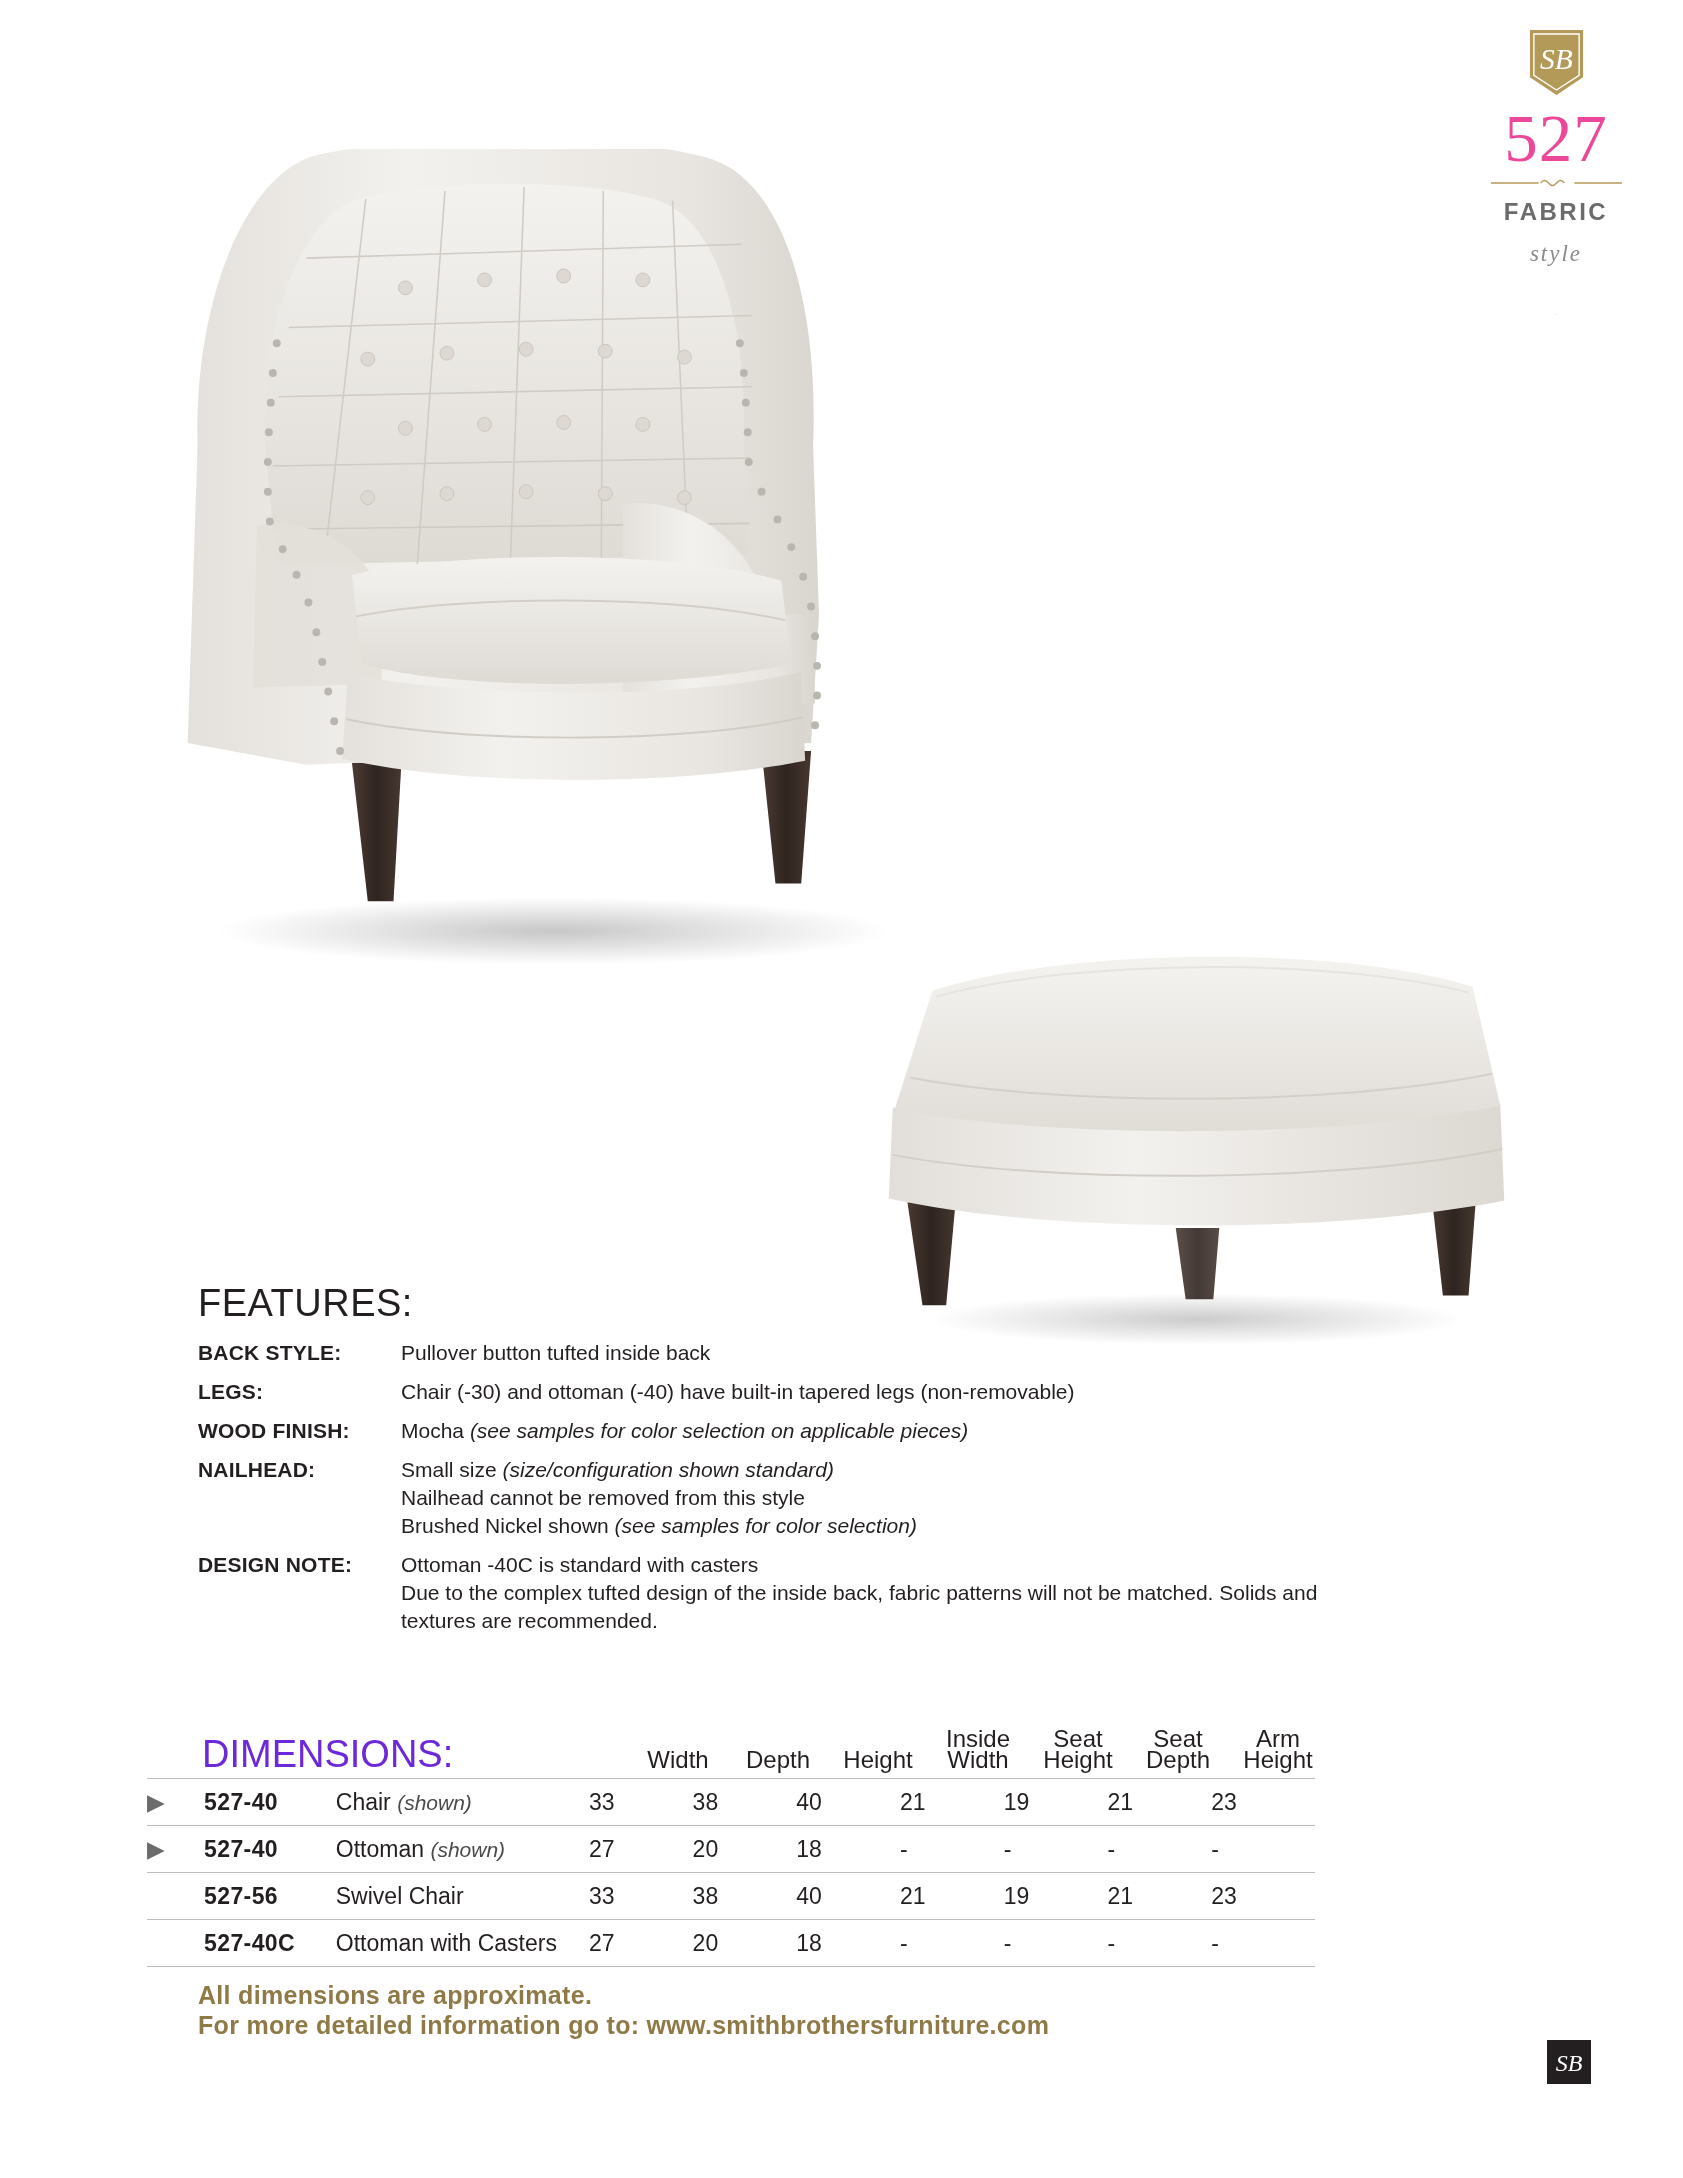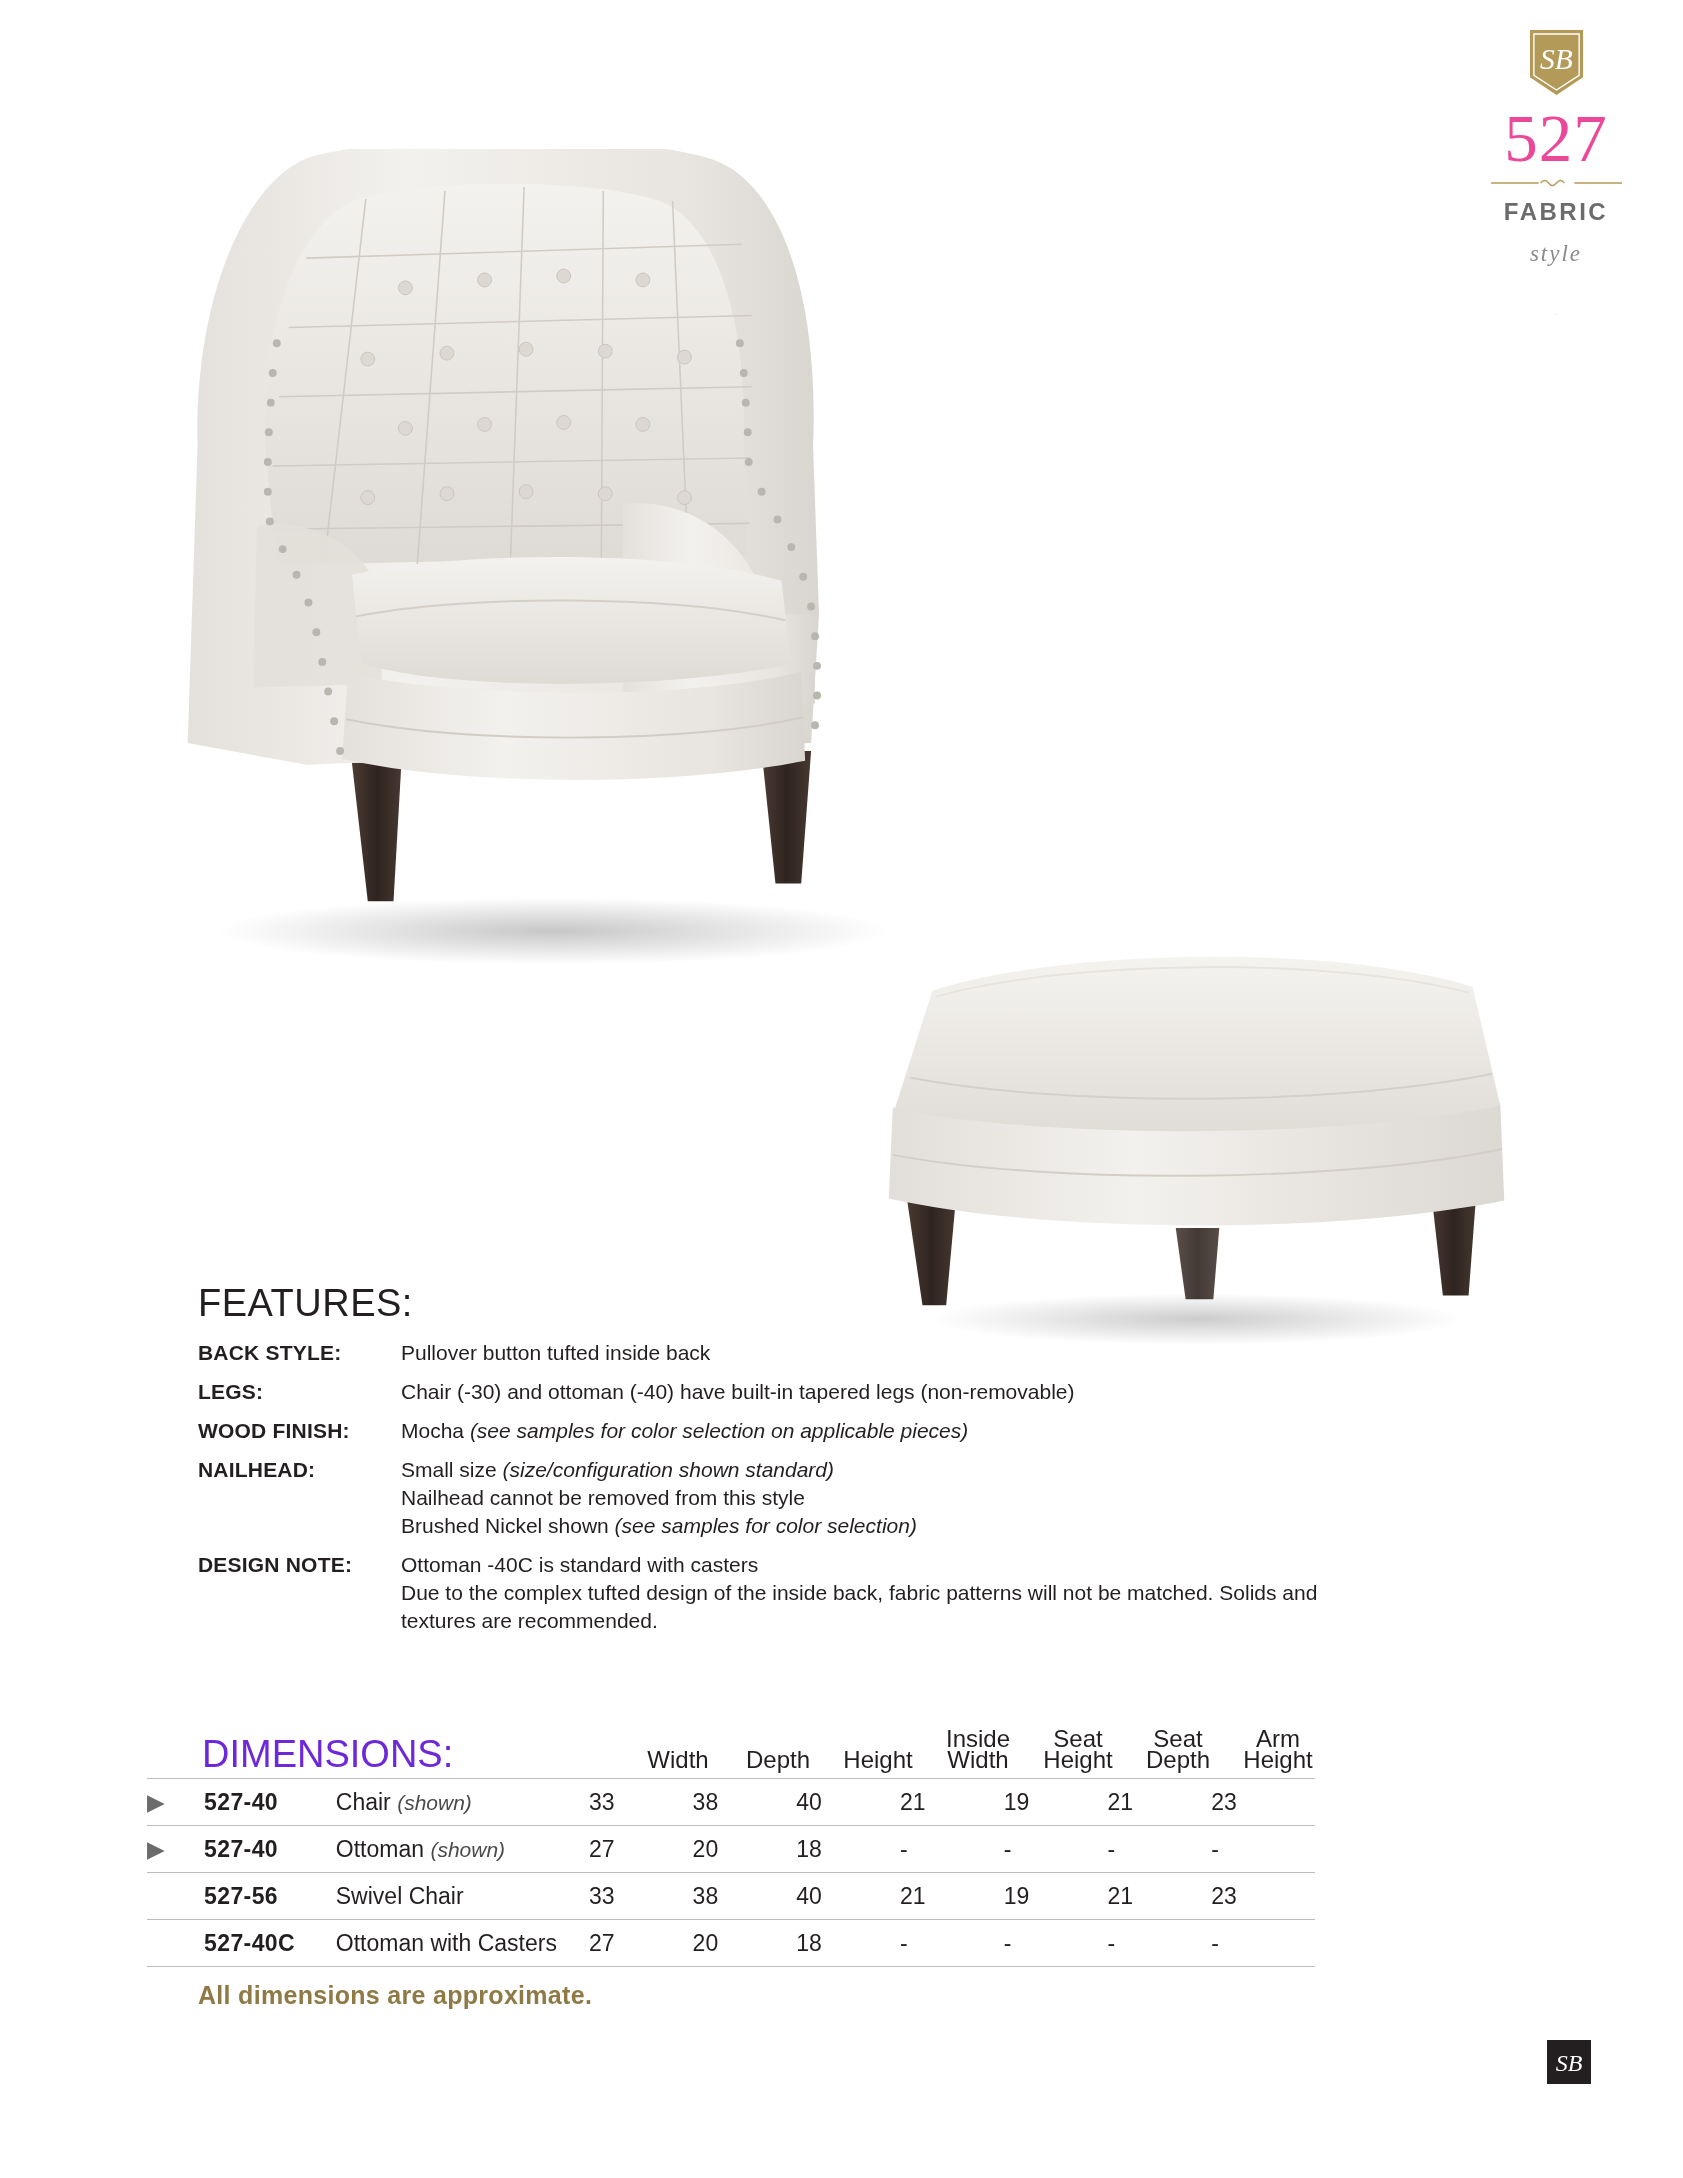--- a/index.html
+++ b/index.html
@@ -514,20 +514,21 @@
       <td class="c-num">-</td>
       <td class="c-num">-</td>
       <td class="c-num">-</td>
     </tr>
   </tbody>
     </table>
 </div>
 
 <div class="footer">
   <div>All dimensions are approximate.</div>
+  <div><span>For more detailed information go to: </span><b>www.smithbrothersfurniture.com</b></div>
 </div>
 
 <div class="footer-logo">
   <svg width="46" height="46" viewBox="0 0 46 46">
     <rect x="1" y="1" width="44" height="44" fill="#231f20"></rect>
     <text x="23" y="32" text-anchor="middle" font-family="Liberation Serif, serif" font-style="italic" font-size="24" fill="#ffffff">SB</text>
   </svg>
 </div>
 
 

